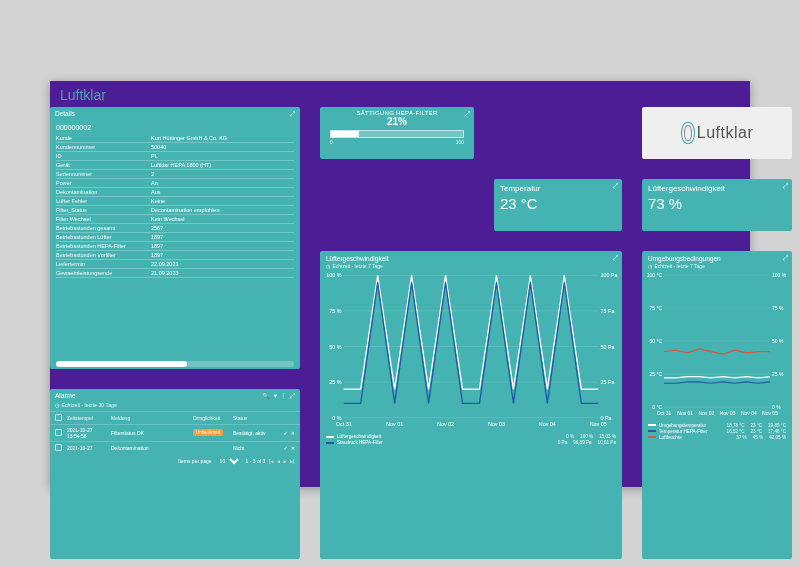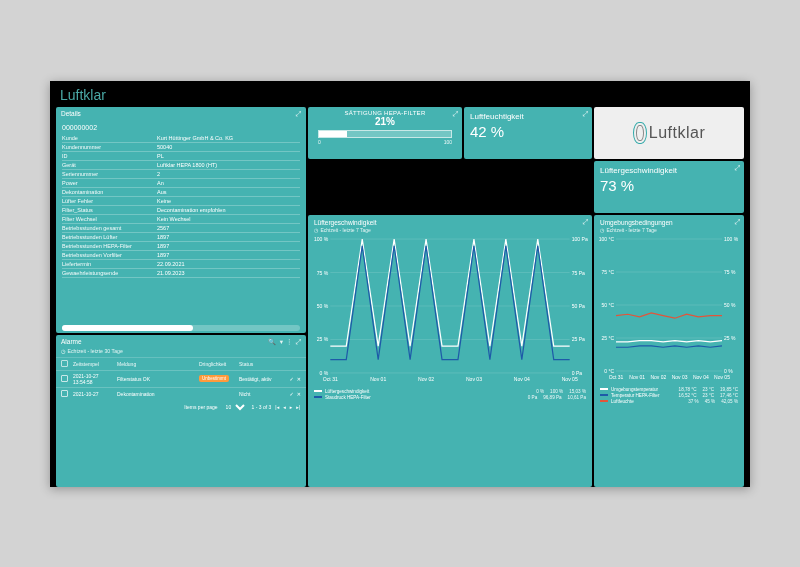--- a/index.html
+++ b/index.html
@@ -1,19 +1,19 @@
 <!DOCTYPE html>
 <html><head>
 <meta charset="utf-8">
 <style>
   * { box-sizing: border-box; margin: 0; padding: 0; font-family: Arial, Helvetica, sans-serif; }
   body { background:#d3d3d3; width:800px; height:567px; overflow:hidden; display:flex; align-items:center; justify-content:center; }
-  .app { width:700px; height:406px; background:#000000; box-shadow:0 2px 10px rgba(0,0,0,.3); display:flex; flex-direction:column; }
+  .app { width:700px; height:406px; background:#4c1d95; box-shadow:0 2px 10px rgba(0,0,0,.3); display:flex; flex-direction:column; }
   .titlebar { padding:6px 10px 4px 10px; color:#4aa9a6; font-size:14px; font-weight:500; }
-  .dash { flex:1; display:grid; grid-template-columns: 250px 154px 128px 150px; grid-template-rows: 52px 52px 118px 28px 122px; gap:2px; padding:0 6px 6px 6px; }
+  .dash { flex:1; display:grid; grid-template-columns: 250px 154px 128px 150px; grid-template-rows: 52px 52px 118px 28px 122px; gap:20px; padding:0 6px 6px 0; }
   .panel { background:#45b3b1; color:#fff; border-radius:2px; position:relative; overflow:hidden; }
   .panel .hdr { font-size:6.5px; padding:3px 5px 2px 5px; display:flex; justify-content:space-between; align-items:center; }
   .ex-icon { font-size:7px; opacity:.85; cursor:pointer; }
   .details { grid-column:1; grid-row:1 / span 3; }
   .details-body { padding:2px 6px; font-size:5.5px; }
   .details-id { font-size:7px; padding:2px 0 3px 0; }
   .det-row { display:flex; border-bottom:1px solid rgba(255,255,255,.25); padding:1px 0; }
   .det-row .k { width:95px; opacity:.95; }
   .det-row .v { flex:1; }
   .hscroll { position:absolute; bottom:2px; left:6px; right:6px; height:6px; background:rgba(255,255,255,.25); border-radius:3px; }
@@ -152,24 +152,24 @@
       <div class="g-val"><span>21</span>%</div>
       <div class="g-bar">
           <div class="fill" id="hepa-fill" style="width: 21%;"></div>
         </div>
       <div class="g-scale">
           <span>0</span>
           <span>100</span>
         </div>
     </div>
 
-    <div id="hum" class="panel kpi">
-      <span class="ex-icon ico" style="position:absolute;top:3px;right:4px">⤢</span>
-      <div class="k-title">Luftfeuchtigkeit</div>
-      <div class="k-val">42 %</div>
+    <div id="temp" class="panel kpi">
+      <span class="ex-icon ico" style="position:absolute;top:3px;right:4px">⤢</span>
+      <div class="k-title">Temperatur</div>
+      <div class="k-val">23 °C</div>
     </div>
     <div id="logo" class="panel logo">
       <div class="logo-txt">
         <span class="logo-mark"></span>
         <span>Luftklar</span>
       </div>
     </div>
     <div id="fan" class="panel kpi">
       <span class="ex-icon ico" style="position:absolute;top:3px;right:4px">⤢</span>
       <div class="k-title">Lüftergeschwindigkeit</div>

